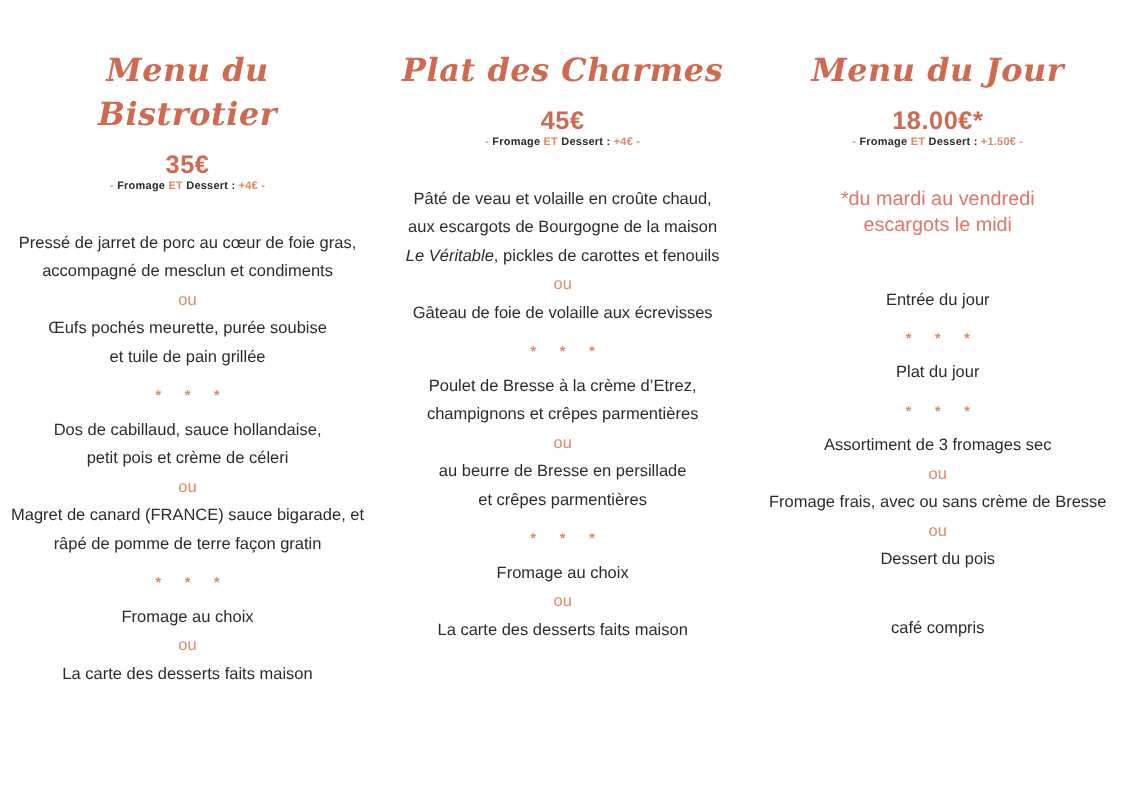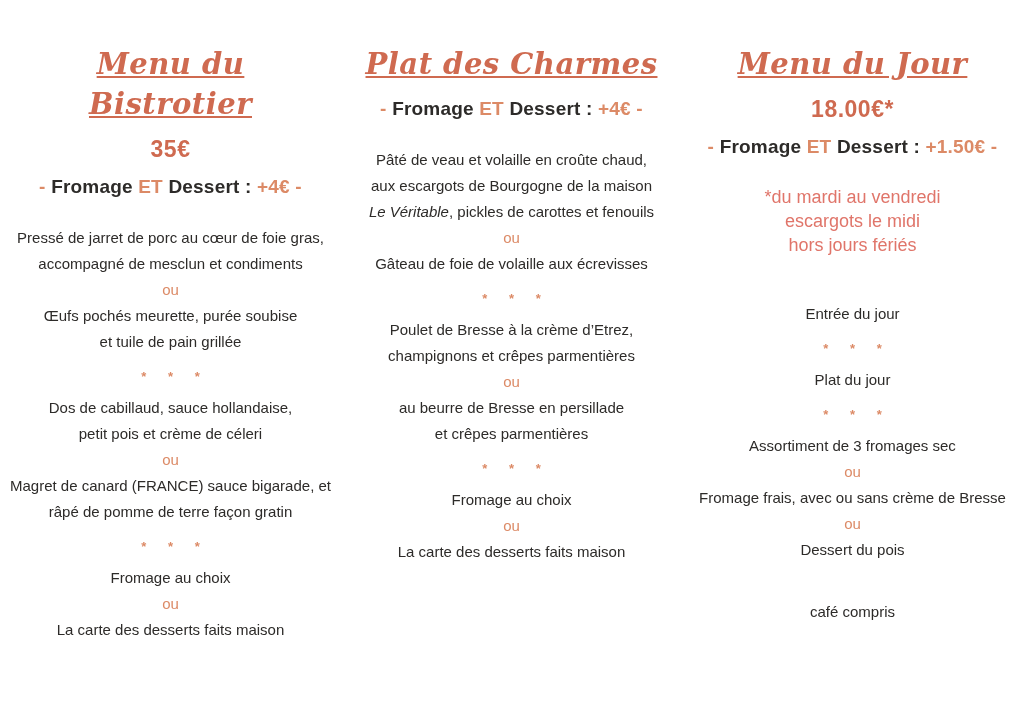--- a/index.html
+++ b/index.html
@@ -34,33 +34,31 @@
     padding: 0 10px;
   }
   .menu-title {
     font-family: "DejaVu Serif", serif;
     font-style: italic;
     font-weight: 700;
     font-size: 29px;
     line-height: 40px;
     margin: 0;
     letter-spacing: 0.5px;
-    text-decoration: underline;
   }
   .menu-price {
     font-size: 23px;
     font-weight: 700;
     margin-top: 12px;
     line-height: 26px;
     letter-spacing: 0.5px;
   }
   .menu-supplement {
-    font-size: 19px;
+    font-size: 10px;
     font-weight: 700;
-    margin-top: 17px;
     line-height: 16px;
     letter-spacing: 0.2px;
   }
   .menu-body {
     margin-top: 30px;
     font-size: 15px;
   }
   .line {
     line-height: 26px;
   }
@@ -102,20 +100,21 @@
           <div class="line line-dish"><span class="text-segment">Magret de canard (FRANCE) sauce bigarade, et</span></div>
           <div class="line line-dish"><span class="text-segment">râpé de pomme de terre façon gratin</span></div>
           <div class="line line-stars" style="color: rgb(220, 138, 102);">* * *</div>
           <div class="line line-dish"><span class="text-segment">Fromage au choix</span></div>
           <div class="line line-or" style="color: rgb(220, 138, 102);">ou</div>
           <div class="line line-dish"><span class="text-segment">La carte des desserts faits maison</span></div>
         </div>
       </section>
       <section class="menu-column">
         <h1 class="menu-title" style="color: rgb(207, 106, 80);">Plat des Charmes</h1>
+        <div class="menu-price" style="color: rgb(207, 106, 80);">45€</div>
         <div class="menu-supplement"><span class="text-segment" style="color: rgb(220, 138, 102);">- </span><span class="text-segment">Fromage </span><span class="text-segment" style="color: rgb(220, 138, 102);">ET</span><span class="text-segment"> Dessert : </span><span class="text-segment" style="color: rgb(220, 138, 102);">+4€</span><span class="text-segment" style="color: rgb(220, 138, 102);"> -</span></div>
         <div class="menu-body">
           <div class="line line-dish"><span class="text-segment">Pâté de veau et volaille en croûte chaud,</span></div>
           <div class="line line-dish"><span class="text-segment">aux escargots de Bourgogne de la maison</span></div>
           <div class="line line-dish"><span class="text-segment" style="font-style: italic; text-align: center;">Le Véritable</span><span class="text-segment">, pickles de carottes et fenouils</span></div>
           <div class="line line-or" style="color: rgb(220, 138, 102);">ou</div>
           <div class="line line-dish"><span class="text-segment">Gâteau de foie de volaille aux écrevisses</span></div>
           <div class="line line-stars" style="color: rgb(220, 138, 102);">* * *</div>
           <div class="line line-dish"><span class="text-segment">Poulet de Bresse à la crème d’Etrez,</span></div>
           <div class="line line-dish"><span class="text-segment">champignons et crêpes parmentières</span></div>
@@ -128,21 +127,20 @@
           <div class="line line-dish"><span class="text-segment">La carte des desserts faits maison</span></div>
         </div>
       </section>
       <section class="menu-column">
         <h1 class="menu-title" style="color: rgb(207, 106, 80);">Menu du Jour</h1>
         <div class="menu-price" style="color: rgb(207, 106, 80);">18.00€*</div>
         <div class="menu-supplement"><span class="text-segment" style="color: rgb(220, 138, 102);">- </span><span class="text-segment">Fromage </span><span class="text-segment" style="color: rgb(220, 138, 102);">ET</span><span class="text-segment"> Dessert : </span><span class="text-segment" style="color: rgb(220, 138, 102);">+1.50€</span><span class="text-segment" style="color: rgb(220, 138, 102);"> -</span></div>
         <div class="menu-body">
           <div class="line line-note" style="color: rgb(224, 117, 106);"><span class="text-segment">*du mardi au vendredi</span></div>
           <div class="line line-note" style="color: rgb(224, 117, 106);"><span class="text-segment">escargots le midi</span></div>
-          <div class="line line-note" style="color: rgb(224, 117, 106);"><span class="text-segment">hors jours fériés</span></div>
           <div class="spacer" style="height: 44px;"></div>
           <div class="line line-dish"><span class="text-segment">Entrée du jour</span></div>
           <div class="line line-stars" style="color: rgb(220, 138, 102);">* * *</div>
           <div class="line line-dish"><span class="text-segment">Plat du jour</span></div>
           <div class="line line-stars" style="color: rgb(220, 138, 102);">* * *</div>
           <div class="line line-dish"><span class="text-segment">Assortiment de 3 fromages sec</span></div>
           <div class="line line-or" style="color: rgb(220, 138, 102);">ou</div>
           <div class="line line-dish"><span class="text-segment">Fromage frais, avec ou sans crème de Bresse</span></div>
           <div class="line line-or" style="color: rgb(220, 138, 102);">ou</div>
           <div class="line line-dish"><span class="text-segment">Dessert du pois</span></div>

